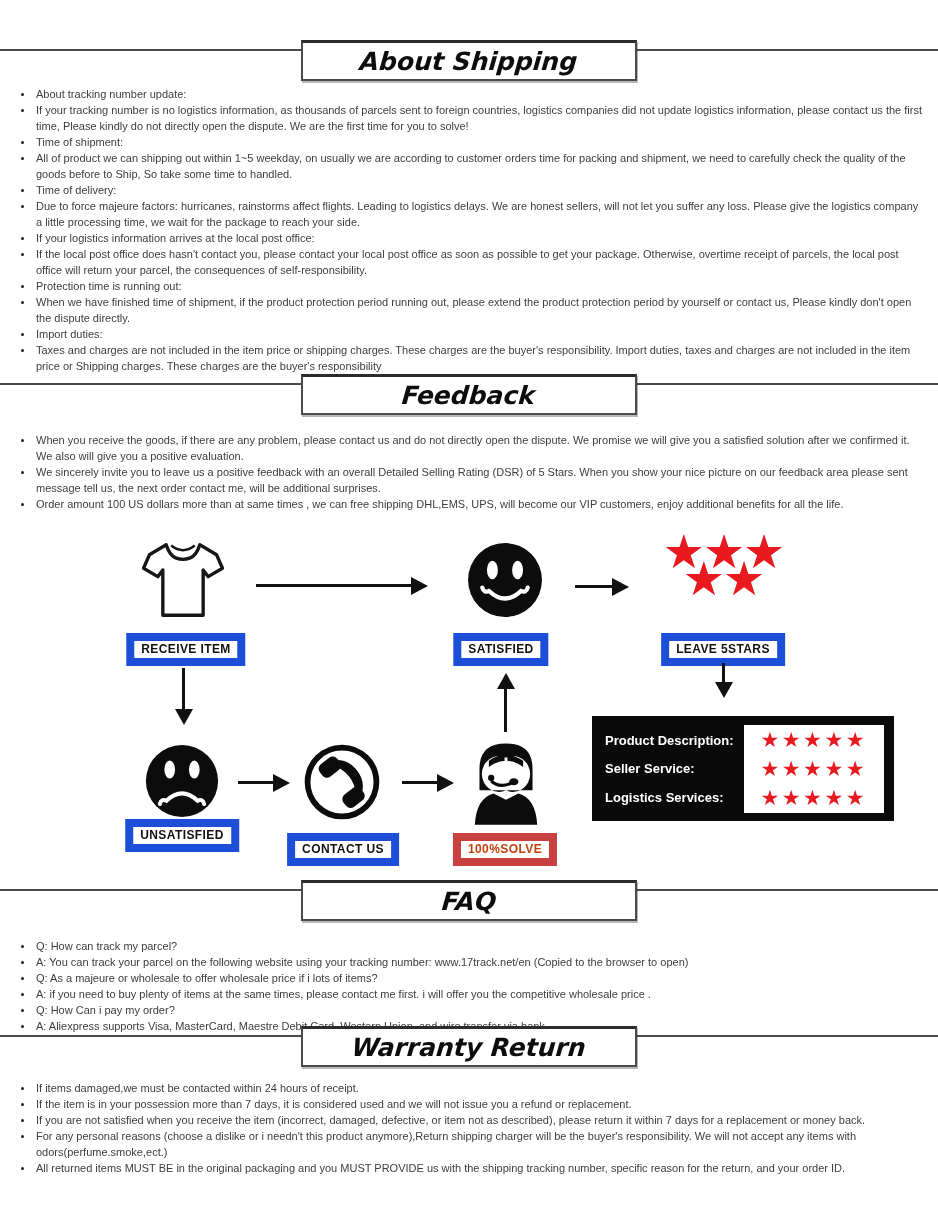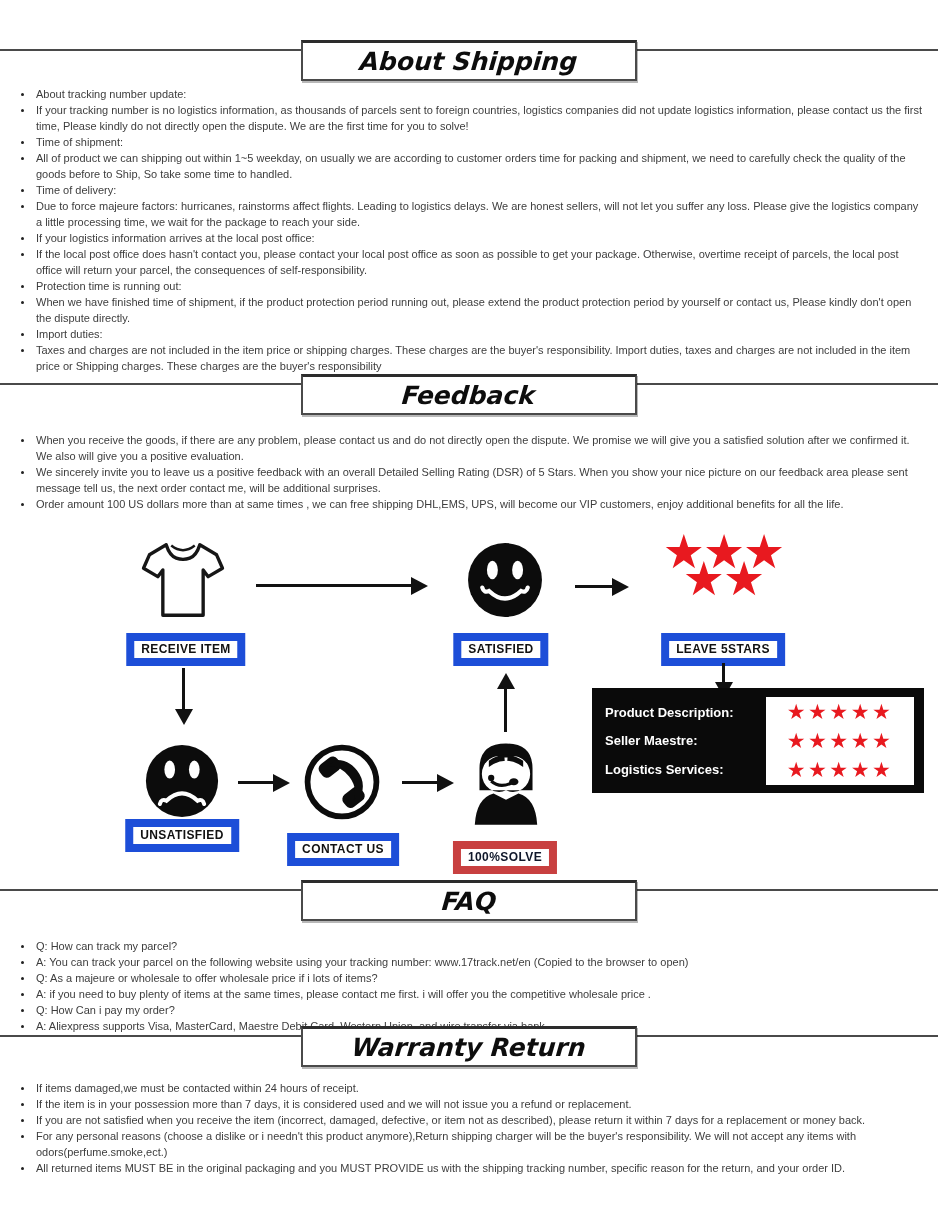--- a/index.html
+++ b/index.html
@@ -32,21 +32,21 @@
   ul.bullets li::marker { color:#222; font-size:10px; }
   
   .diagram { position:absolute; left:0; right:0; height:340px; }
   .dg { position:absolute; }
   .tag {
     position:absolute; transform:translateX(-50%);
     border:8px solid #1d4ed8; background:#fff; color:#111;
     font-weight:bold; font-size:12px; letter-spacing:.4px;
     padding:1px 7px 2px; white-space:nowrap;
   }
-  .tag.red { color:#0f172a; border-color:#c84040;margin-top:8px; }
+  .tag.red { color:#c2410c; border-color:#c84040; }
   .h-arrow { position:absolute; height:3px; background:#111; }
   .h-arrow::after {
     content:""; position:absolute; right:-16px; top:-7.5px;
     border-left:17px solid #111; border-top:9px solid transparent; border-bottom:9px solid transparent;
   }
   .v-arrow { position:absolute; width:3px; background:#111; }
   .v-arrow.down::after {
     content:""; position:absolute; bottom:-15px; left:-7.5px;
     border-top:16px solid #111; border-left:9px solid transparent; border-right:9px solid transparent;
   }
@@ -135,24 +135,24 @@
     </div>
 
     <div class="tag" style="left:186px; top:103px">RECEIVE ITEM</div>
     <div class="tag" style="left:501px; top:103px">SATISFIED</div>
     <div class="tag" style="left:723px; top:103px">LEAVE 5STARS</div>
 
     <div class="v-arrow down" style="left:182px; top:138px; height:42px"></div>
     <div class="v-arrow down" style="left:722px; top:133px; height:20px"></div>
     <div class="v-arrow up" style="left:504px; top:158px; height:44px"></div>
 
-    <div class="panel" style="left:592px; top:158px; width:332px; height:105px">
+    <div class="panel" style="left:592px; top:186px; width:302px; height:105px">
       <div class="panel-labels">
         <span>Product Description:</span>
-        <span>Seller Maestre:</span>
+        <span>Seller Service:</span>
         <span>Logistics Services:</span>
       </div>
       <div class="panel-starbox">
         <span>★★★★★</span>
         <span>★★★★★</span>
         <span>★★★★★</span>
       </div>
     </div>
 
     <div class="dg" style="left:141px; top:210px">

